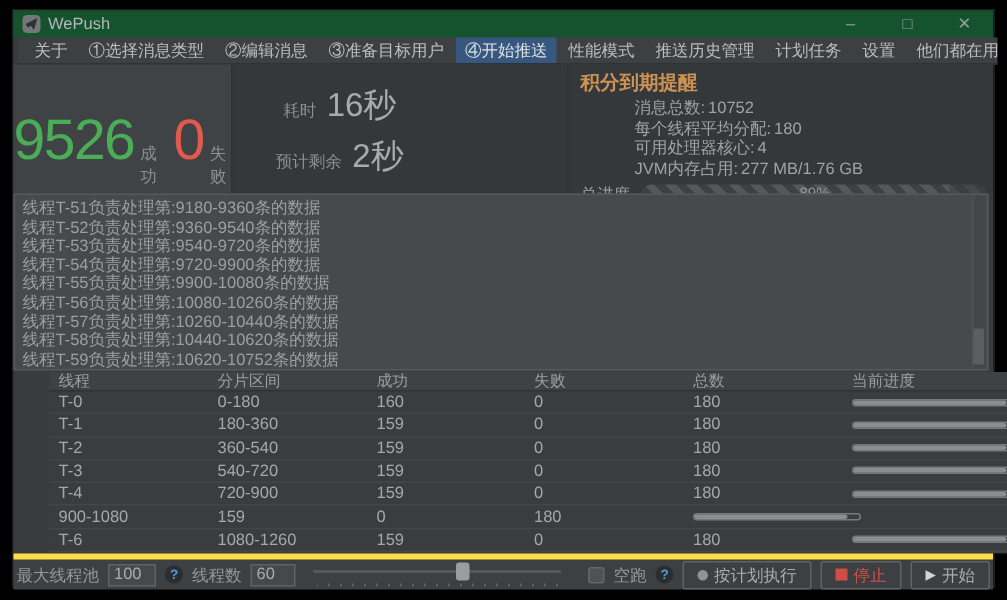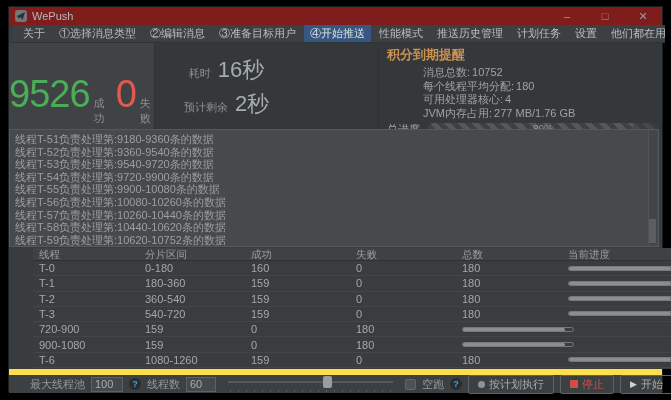--- a/index.html
+++ b/index.html
@@ -3,21 +3,21 @@
 <meta charset="utf-8">
 <style>
   * { margin:0; padding:0; box-sizing:border-box; }
   html,body { width:671px; height:400px; background:#000; overflow:hidden;
     font-family:"Liberation Sans", sans-serif; }
   .window { position:absolute; left:8px; top:6px; width:655px; height:386px;
     background:#393c3e; border:1px solid #1c1e1f; }
 
   
   .titlebar { position:absolute; left:0; top:0; width:100%; height:18px;
-    background:#7f1d1d; display:flex; align-items:center; padding:0 6px; }
+    background:#14532d; display:flex; align-items:center; padding:0 6px; }
   .app-icon { width:12px; height:12px; border-radius:3px; background:#75787a;
     display:inline-flex; align-items:center; justify-content:center; margin-right:5px; }
   .app-icon svg { display:block; }
   .win-title { font-size:11px; color:#b4b7b9; }
   .win-controls { margin-left:auto; display:flex; gap:24px; padding-right:6px; }
   .win-btn { color:#9b9ea0; font-size:11px; line-height:18px; width:14px; text-align:center; cursor:default; }
 
   
   .menubar { position:absolute; left:3px; top:18px; width:100%; height:18px;
     background:#3d4042; border-bottom:1px solid #303334; display:flex;
@@ -72,22 +72,22 @@
   .t-row { display:grid; grid-template-columns:106px 106px 105px 106px 106px 1fr;
     align-items:center; padding-left:6px; border-bottom:1px solid #434648; }
   .t-row span { font-size:11px; color:#a4a8aa; white-space:nowrap; }
   .row-progress { width:112px; height:5px; border:1px solid #77797b; border-radius:3px;
     margin-right:5px; position:relative; }
   .row-progress .rp-fill { position:absolute; left:0; top:0; bottom:0;
     background:#8b8e90; border-radius:3px; }
 
   
   .footer { position:absolute; left:0; top:362px; width:100%; height:24px;
-    background:#3d4042; border-top:6px solid #fde047; display:flex; align-items:center;
-    padding:0 21px; gap:6px; }
+    background:#3d4042; border-top:4px solid #fde047; display:flex; align-items:center;
+    padding:0 2px; gap:6px; }
   .f-label { font-size:11px; color:#94989a; white-space:nowrap; }
   .f-input { width:32px; height:15px; background:#46494b; border:1px solid #5f6264;
     color:#a8acae; font-size:11px; font-family:"Liberation Sans",sans-serif; padding:0 3px; }
   .f-input.narrow { width:30px; }
   .help-icon { width:12px; height:12px; border-radius:50%; background:#2a2d2f;
     color:#4e9ddd; font-size:9px; font-weight:bold; display:inline-flex;
     align-items:center; justify-content:center; flex:none; }
   .slider { position:relative; width:165px; height:18px; margin-left:6px; flex:none; }
   .slider .track { position:absolute; left:0; right:0; top:6px; height:2px; background:#56595b; }
   .slider .thumb { position:absolute; top:1px; width:9px; height:12px;
@@ -247,20 +247,21 @@
           <span>T-3</span>
           <span>540-720</span>
           <span>159</span>
           <span>0</span>
           <span>180</span>
           <div class="row-progress">
             <div class="rp-fill" style="width: 93%;"></div>
           </div>
         </div>
         <div class="t-row">
+          <span>T-4</span>
           <span>720-900</span>
           <span>159</span>
           <span>0</span>
           <span>180</span>
           <div class="row-progress">
             <div class="rp-fill" style="width: 93%;"></div>
           </div>
         </div>
         <div class="t-row">
           <span>900-1080</span>

